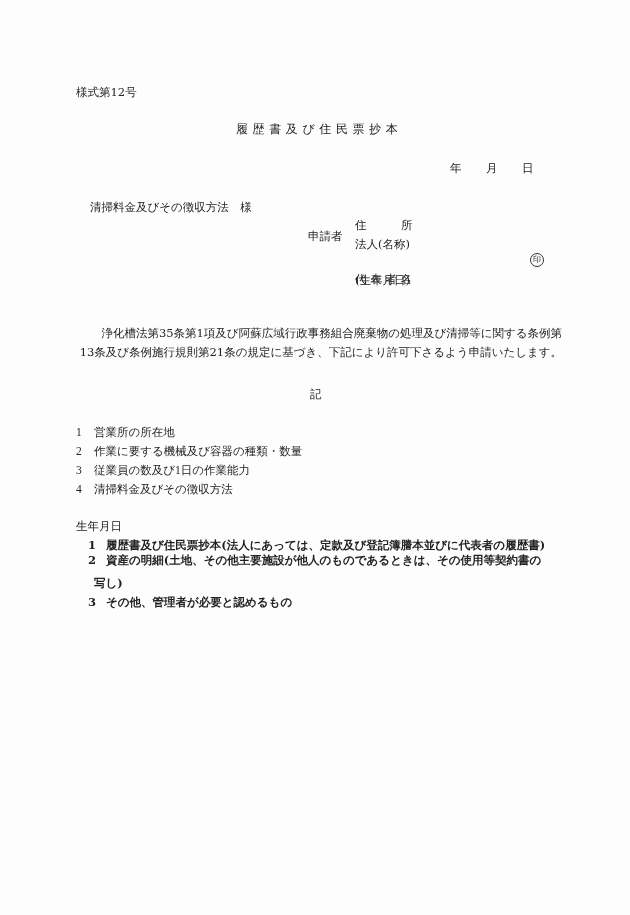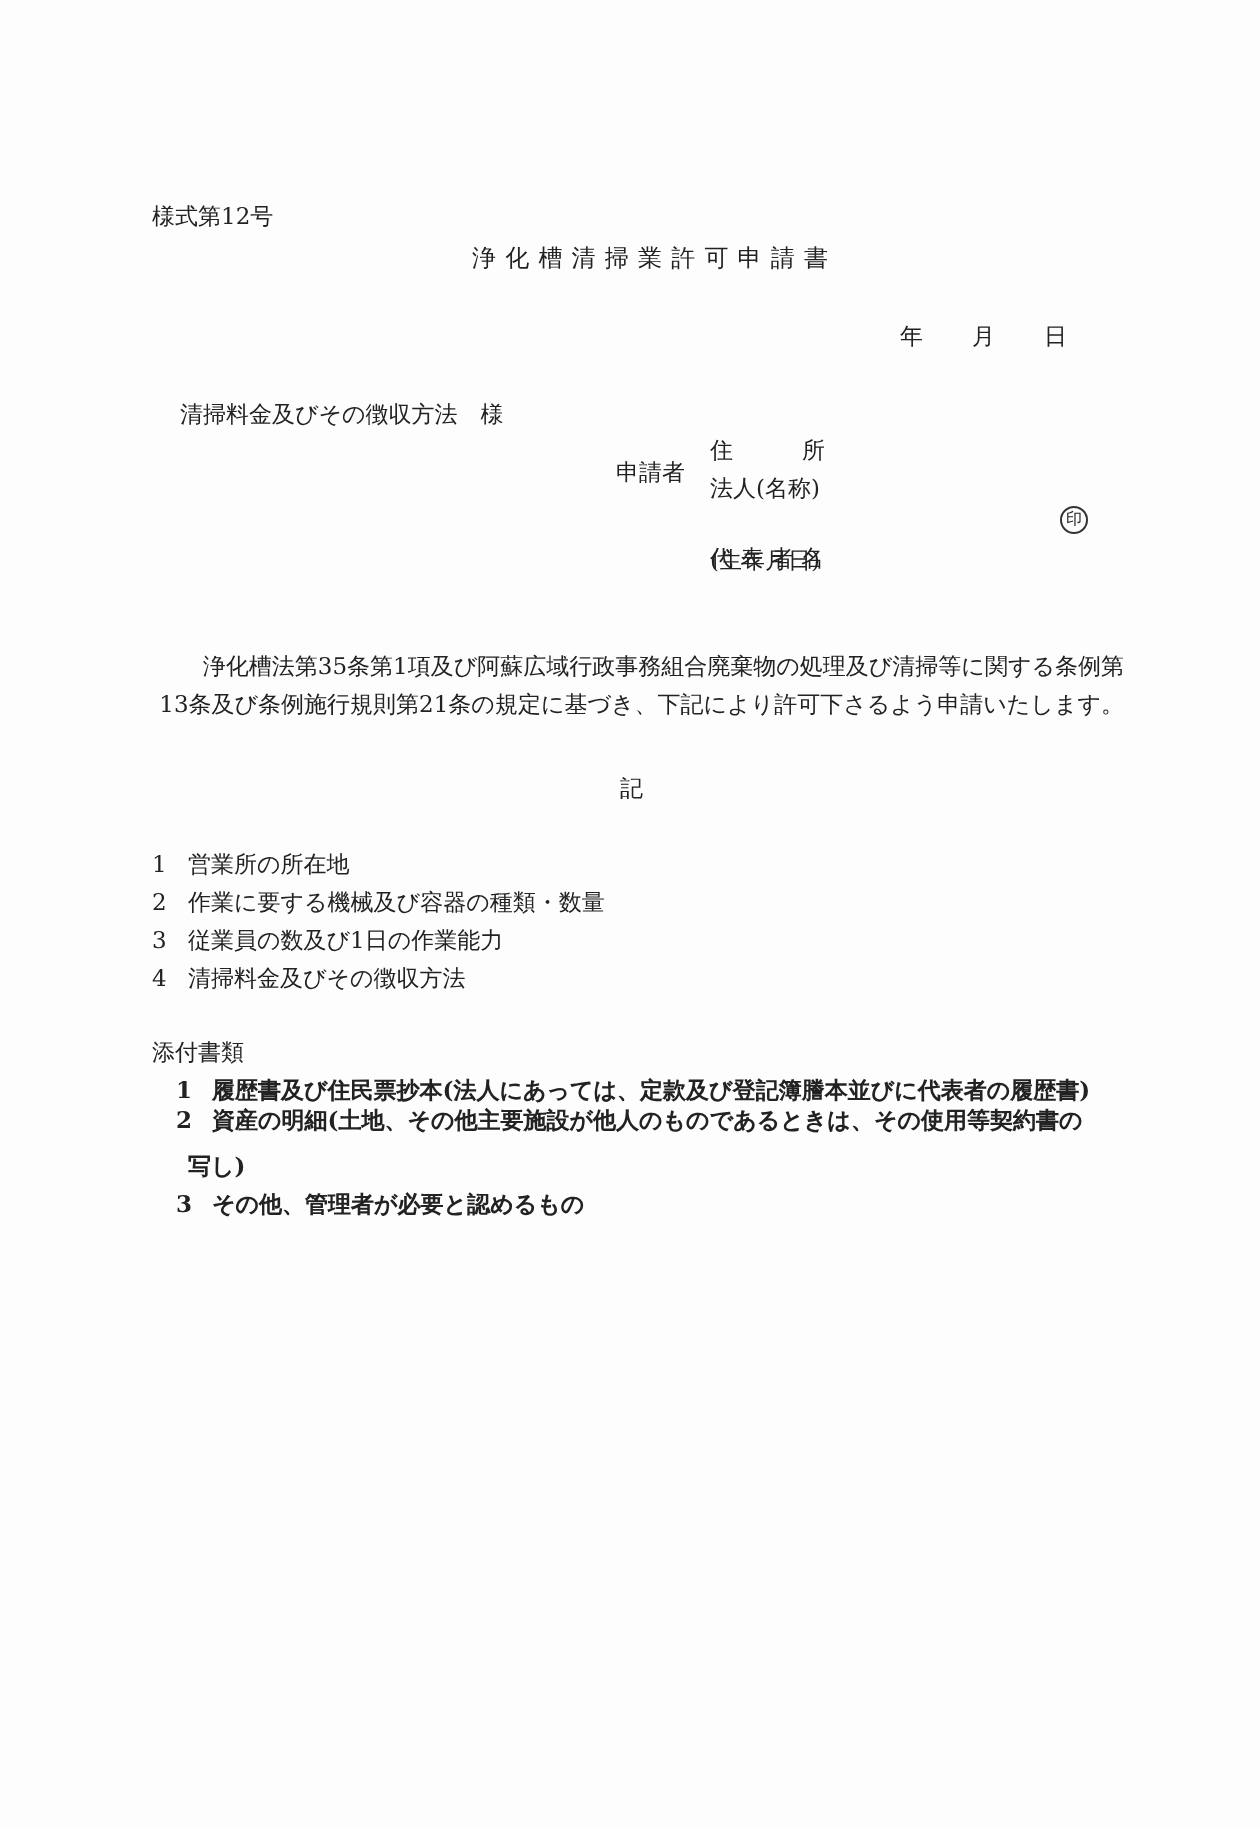--- a/index.html
+++ b/index.html
@@ -1,43 +1,43 @@
 <!DOCTYPE html>
 <html><head>
 <meta charset="utf-8">
 <style>
   html, body { margin: 0; padding: 0; }
   body {
     width: 630px; height: 915px; background: #fdfdfd; position: relative; overflow: hidden;
     font-family: "DejaVu Serif", "Liberation Serif", serif; color: #222; font-size: 11.5px;
   }
   .abs { position: absolute; white-space: nowrap; line-height: 16px; }
-  .form-no { left: 76px; top: 100px; }
+  .form-no { left: 76px; top: 84px; }
   .title { left: 236px; top: 121px; letter-spacing: 4.6px; font-size: 12px; }
   .date { top: 160px; }
   .addressee { left: 90px; top: 199px; }
   .applicant-label { left: 308px; top: 228px; }
   .field { left: 355px; }
   .seal {
     left: 530px; top: 253px; width: 12px; height: 12px; border: 1px solid #333; border-radius: 50%;
     font-size: 8px; line-height: 12px; text-align: center;
   }
   .body-text { left: 76px; top: 324px; width: 486px; white-space: normal; line-height: 19px; text-indent: 12px; text-align: right; }
   .ki { left: 310px; top: 386px; }
-  .item { left: 76px; }
+  .item { left: 76px; font-family: Liberation Serif, serif; }
   .item .num { display: inline-block; width: 18px; }
   .attach-title { left: 76px; top: 518px; }
   .attach { left: 88px; font-weight: bold; }
   .attach .num { display: inline-block; width: 18px; }
 </style>
 </head>
 <body>
 
 <div class="abs form-no">様式第12号</div>
-<div class="abs title">浄化槽清掃業許可申請書</div>
+<div class="abs title">履歴書及び住民票抄本</div>
 
 <div class="abs date" style="left:450px">年</div>
 <div class="abs date" style="left:486px">月</div>
 <div class="abs date" style="left:522px">日</div>
 
 <div class="abs addressee">清掃料金及びその徴収方法　様</div>
 
 <div class="abs applicant-label">申請者</div>
 <div class="abs field" style="top:217px">住　　　所</div>
 <div class="abs field" style="top:236px">法人(名称)</div>
@@ -47,17 +47,17 @@
 
 <div class="abs body-text">浄化槽法第35条第1項及び阿蘇広域行政事務組合廃棄物の処理及び清掃等に関する条例第13条及び条例施行規則第21条の規定に基づき、下記により許可下さるよう申請いたします。</div>
 
 <div class="abs ki">記</div>
 
 <div class="abs item" style="top:424px"><span class="num">1</span><span>営業所の所在地</span></div>
 <div class="abs item" style="top:443px"><span class="num">2</span><span>作業に要する機械及び容器の種類・数量</span></div>
 <div class="abs item" style="top:462px"><span class="num">3</span><span>従業員の数及び1日の作業能力</span></div>
 <div class="abs item" style="top:481px"><span class="num">4</span><span>清掃料金及びその徴収方法</span></div>
 
-<div class="abs attach-title">添付書類</div>
+<div class="abs attach-title">生年月日</div>
 <div class="abs attach" style="top:537px"><span class="num">1</span><span>履歴書及び住民票抄本(法人にあっては、定款及び登記簿謄本並びに代表者の履歴書)</span></div>
 <div class="abs attach" style="top:552px"><span class="num">2</span><span>資産の明細(土地、その他主要施設が他人のものであるときは、その使用等契約書の</span></div>
 <div class="abs attach" style="top:575px; left:94px">写し)</div>
 <div class="abs attach" style="top:594px"><span class="num">3</span><span>その他、管理者が必要と認めるもの</span></div>
 
 </body></html>

